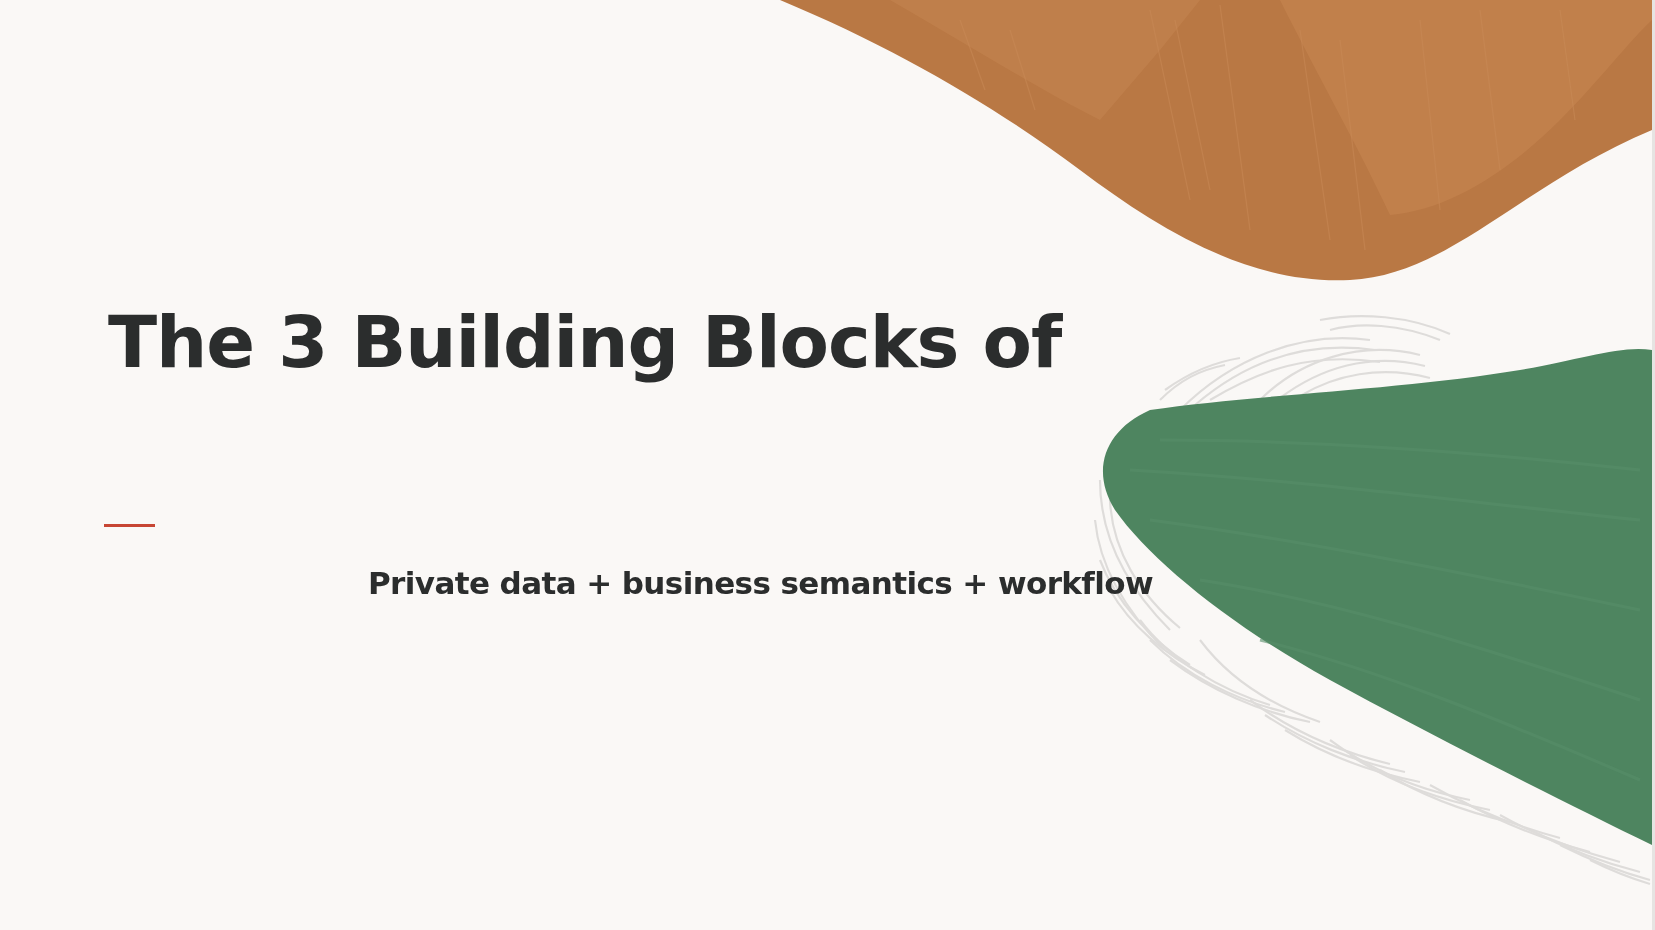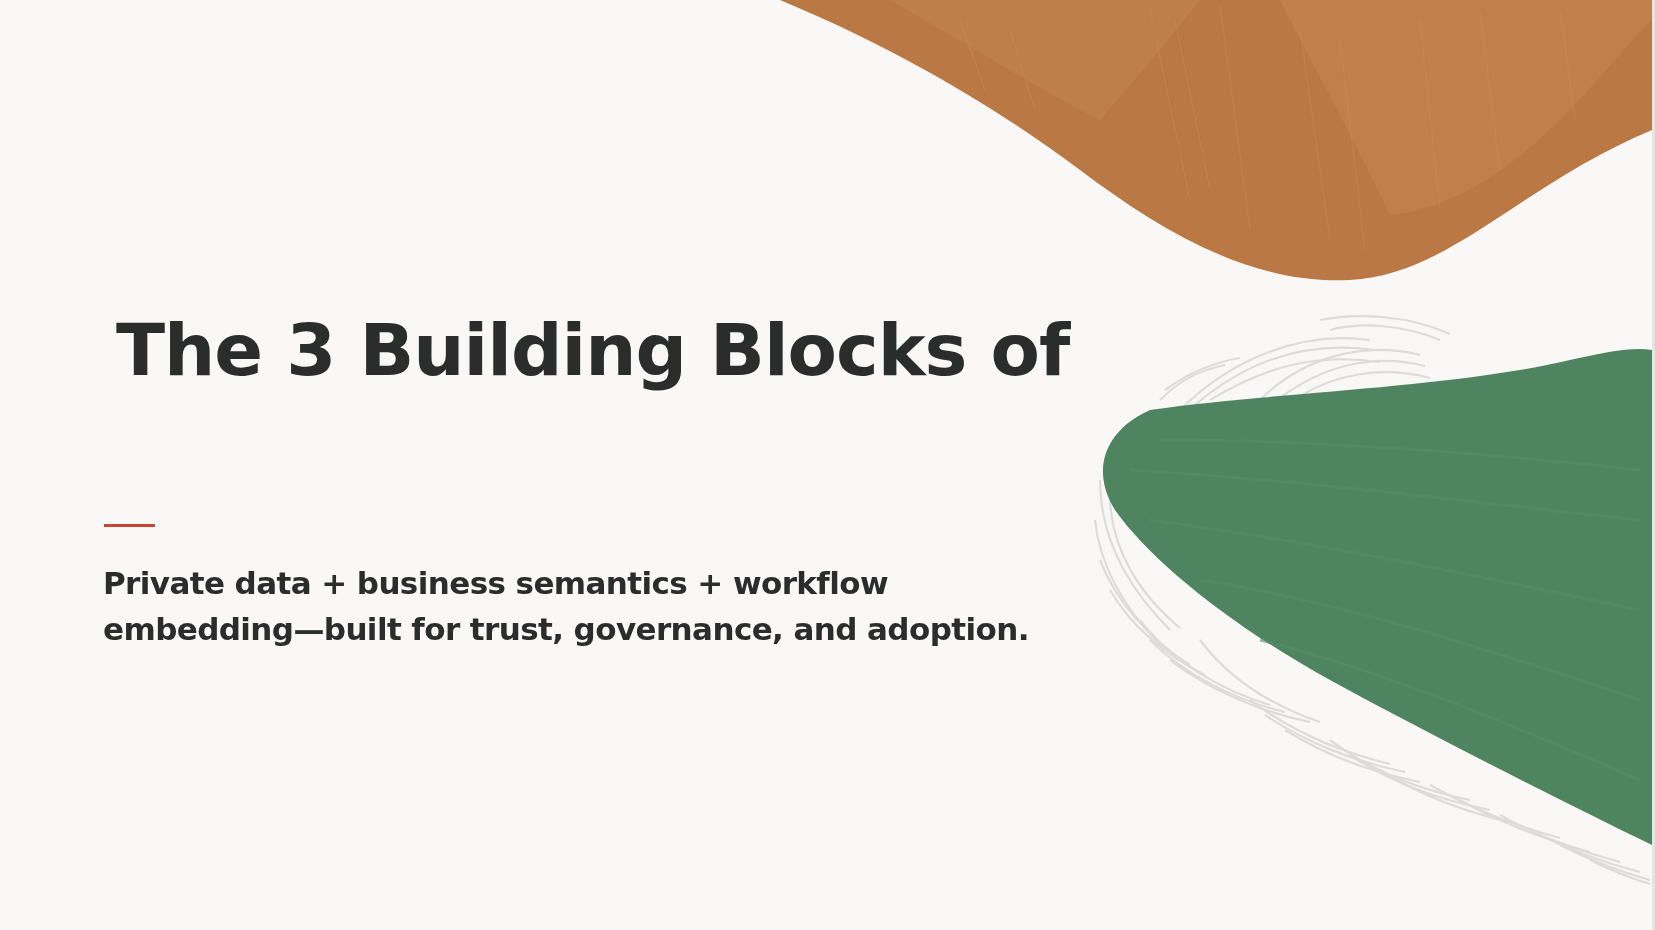--- a/index.html
+++ b/index.html
@@ -20,21 +20,21 @@
     width: 3px; height: 930px;
     background: #e6e4e2;
   }
   .decor {
     position: absolute; left: 0; top: 0;
     width: 1652px; height: 930px;
   }
   .title {
     position: absolute;
     left: 100px; top: 286px;
-    margin: 16px;
+    margin: 8px;
     font-size: 72px;
     line-height: 97px;
     font-weight: bold;
     color: #2b2d2d;
     letter-spacing: -1px;
     width: 1000px;
   }
   .accent-line {
     position: absolute;
     left: 104px; top: 524px;
@@ -44,20 +44,21 @@
   .subtitle {
     position: absolute;
     left: 103px; top: 560px;
     margin: 0;
     font-size: 31px;
     line-height: 46px;
     font-weight: bold;
     color: #2b2d2d;
     letter-spacing: -0.6px;
     width: 1050px;
+    text-align: right;
   }
 </style>
 </head>
 <body>
 
 <div class="slide">
 
   <svg class="decor" viewBox="0 0 1652 930" xmlns="http://www.w3.org/2000/svg">
 
     <g>
@@ -144,17 +145,16 @@
   </svg>
 
   <h1 class="title">
     <span>The 3 Building Blocks of</span><br>
   </h1>
 
   <div class="accent-line"></div>
 
   <p class="subtitle">
     <span>Private data + business semantics + workflow</span><br>
-    <span>embedding—built for trust, governance, and adoption.</span>
   </p>
 </div>
 
 <div class="edge-strip"></div>
 
 </body></html>

